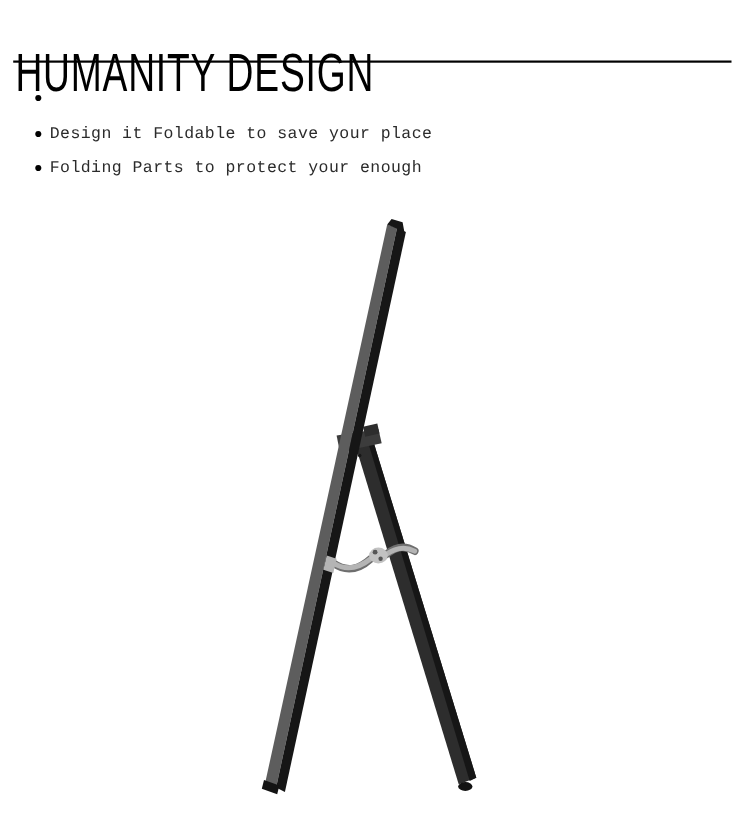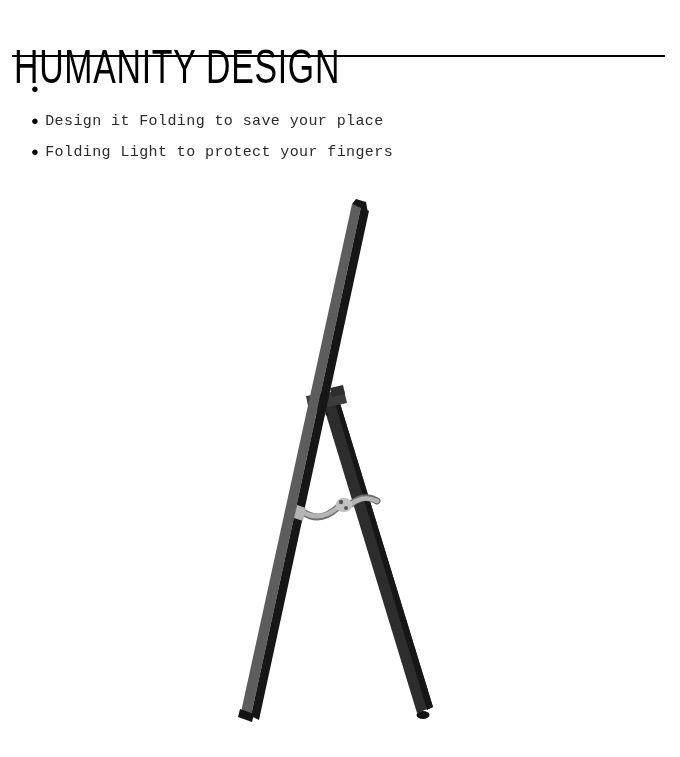--- a/index.html
+++ b/index.html
@@ -59,25 +59,25 @@
 
 <h1 class="page-title">HUMANITY DESIGN</h1>
 <div class="title-rule"></div>
 
 <div class="features">
   <div class="feature">
     <span class="bullet-dot">●</span>
   </div>
   <div class="feature">
     <span class="bullet-dot">●</span>
-    <span>Design it Folding to save your place</span>
+    <span>Design it Foldable to save your place</span>
   </div>
   <div class="feature">
     <span class="bullet-dot">●</span>
-    <span>Folding Light to protect your fingers</span>
+    <span>Folding Parts to protect your enough</span>
   </div>
 </div>
 
 <svg class="product-figure" viewBox="0 0 680 757" xmlns="http://www.w3.org/2000/svg" role="img" aria-label="Side view of black foldable easel display stand">
 
   <polygon points="321,398 339,400 433,707 417,713" fill="#2d2d2d"></polygon>
 
   <polygon points="334,400 339,400 433,707 427,710" fill="#161616"></polygon>
 
   <ellipse cx="423" cy="715" rx="6.5" ry="4" fill="#131313"></ellipse>

